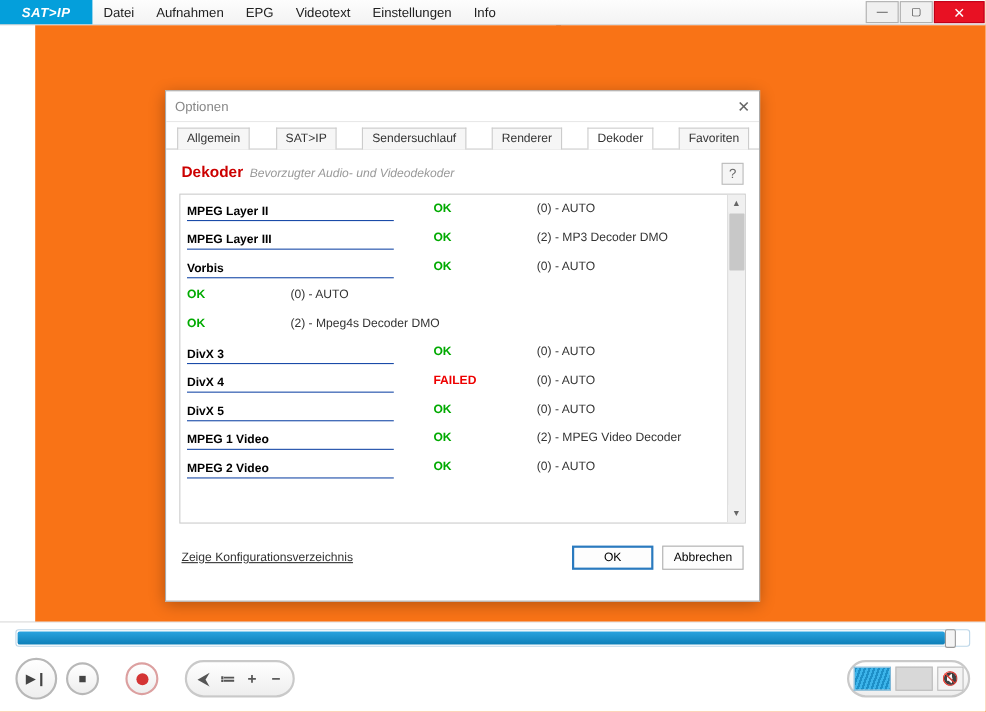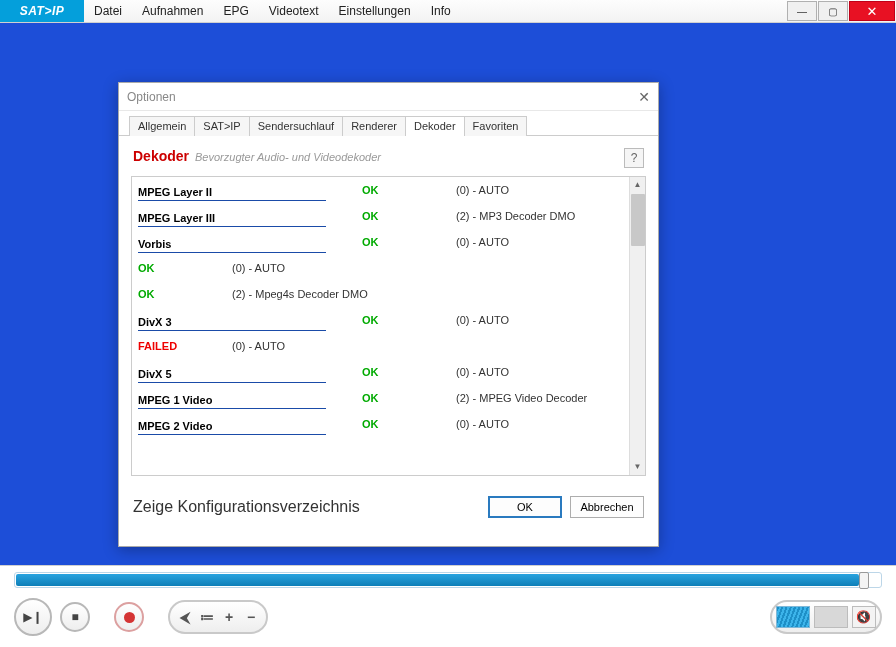--- a/index.html
+++ b/index.html
@@ -35,23 +35,24 @@
 .menu-items span { padding: 0 10px; color: #222; cursor: default; }
 .win-controls { margin-left: auto; display: flex; }
 .win-btn {
   width: 30px; height: 20px; margin: 1px 1px 0 0;
   background: #f0f0f0; border: 1px solid #b0b0b0;
   display: flex; align-items: center; justify-content: center;
   font-size: 10px; color: #333;
 }
 .win-btn.close { background: #e81123; color: #fff; border-color: #c00018; width: 46px; font-size: 13px;}
 .video-area {
-  background: #1d4ed8;
+  background: #f97316;
   height: 542px;
   position: relative;
+  margin-left: 32px;
 }
 .divider-line { height: 1px; background: #d0d0d0; }
 
 .dialog {
   position: absolute;
   left: 118px; top: 59px;
   width: 541px; height: 465px;
   background: #fff;
   border: 1px solid #aaa;
   box-shadow: 0 3px 14px rgba(0,0,0,0.3);
@@ -62,20 +63,21 @@
   padding: 0 8px;
   color: #888;
   border-bottom: 1px solid #e8e8e8;
 }
 .dlg-close { margin-left: auto; font-size: 14px; color: #666; cursor: default; }
 .tabs {
   display: flex;
   padding: 4px 10px 0 10px;
   border-bottom: 1px solid #ccc;
   font-size: 11px;
+  justify-content: space-between;
 }
 .tab {
   padding: 3px 8px 4px;
   border: 1px solid #ccc;
   border-bottom: none;
   background: #f6f6f6;
   margin-right: -1px;
   position: relative;
   top: 1px;
   color: #333;
@@ -140,21 +142,21 @@
   position: absolute; right: 0; top: 0; bottom: 0; width: 16px;
   background: #f0f0f0; border-left: 1px solid #ddd;
 }
 .vscroll .arrow { height: 16px; text-align: center; font-size: 8px; color: #666; line-height: 16px; background:#f0f0f0;}
 .vscroll .thumb { position:absolute; top:17px; width:14px; left:1px; height: 52px; background: #c8c8c8; border-radius: 1px;}
 .vscroll .arrow.bottom{position:absolute;bottom:0;width:100%;}
 .footer-row {
   display: flex; align-items: center;
   padding: 20px 14px 10px 14px;
 }
-.link { color: #333; font-size: 16px; cursor: default;}
+.link { color: #333; text-decoration: underline; font-size: 11px; cursor: default;}
 .spacer { flex: 1; }
 .btn {
   min-width: 74px; height: 22px;
   border: 1px solid #adadad; background: #fdfdfd;
   font-size: 11px; margin-left: 8px;
   display:flex;align-items:center;justify-content:center;
 }
 .btn.primary { border: 2px solid #2a7abf; background:#fdfdfd;}
 
 .player-bar {
@@ -272,20 +274,23 @@
               <div class="pref-cell">(2) - Mpeg4s Decoder DMO</div>
             </div>
             <div class="tbl-row">
               <div class="col-grp">
                 <div class="grp-cell">DivX 3</div>
               </div>
               <div class="av-cell av-ok">OK</div>
               <div class="pref-cell">(0) - AUTO</div>
             </div>
             <div class="tbl-row">
+              <div class="col-grp">
+                <div class="grp-cell">DivX 4</div>
+              </div>
               <div class="av-cell av-fail">FAILED</div>
               <div class="pref-cell">(0) - AUTO</div>
             </div>
             <div class="tbl-row">
               <div class="col-grp">
                 <div class="grp-cell">DivX 5</div>
               </div>
               <div class="av-cell av-ok">OK</div>
               <div class="pref-cell">(0) - AUTO</div>
             </div>

